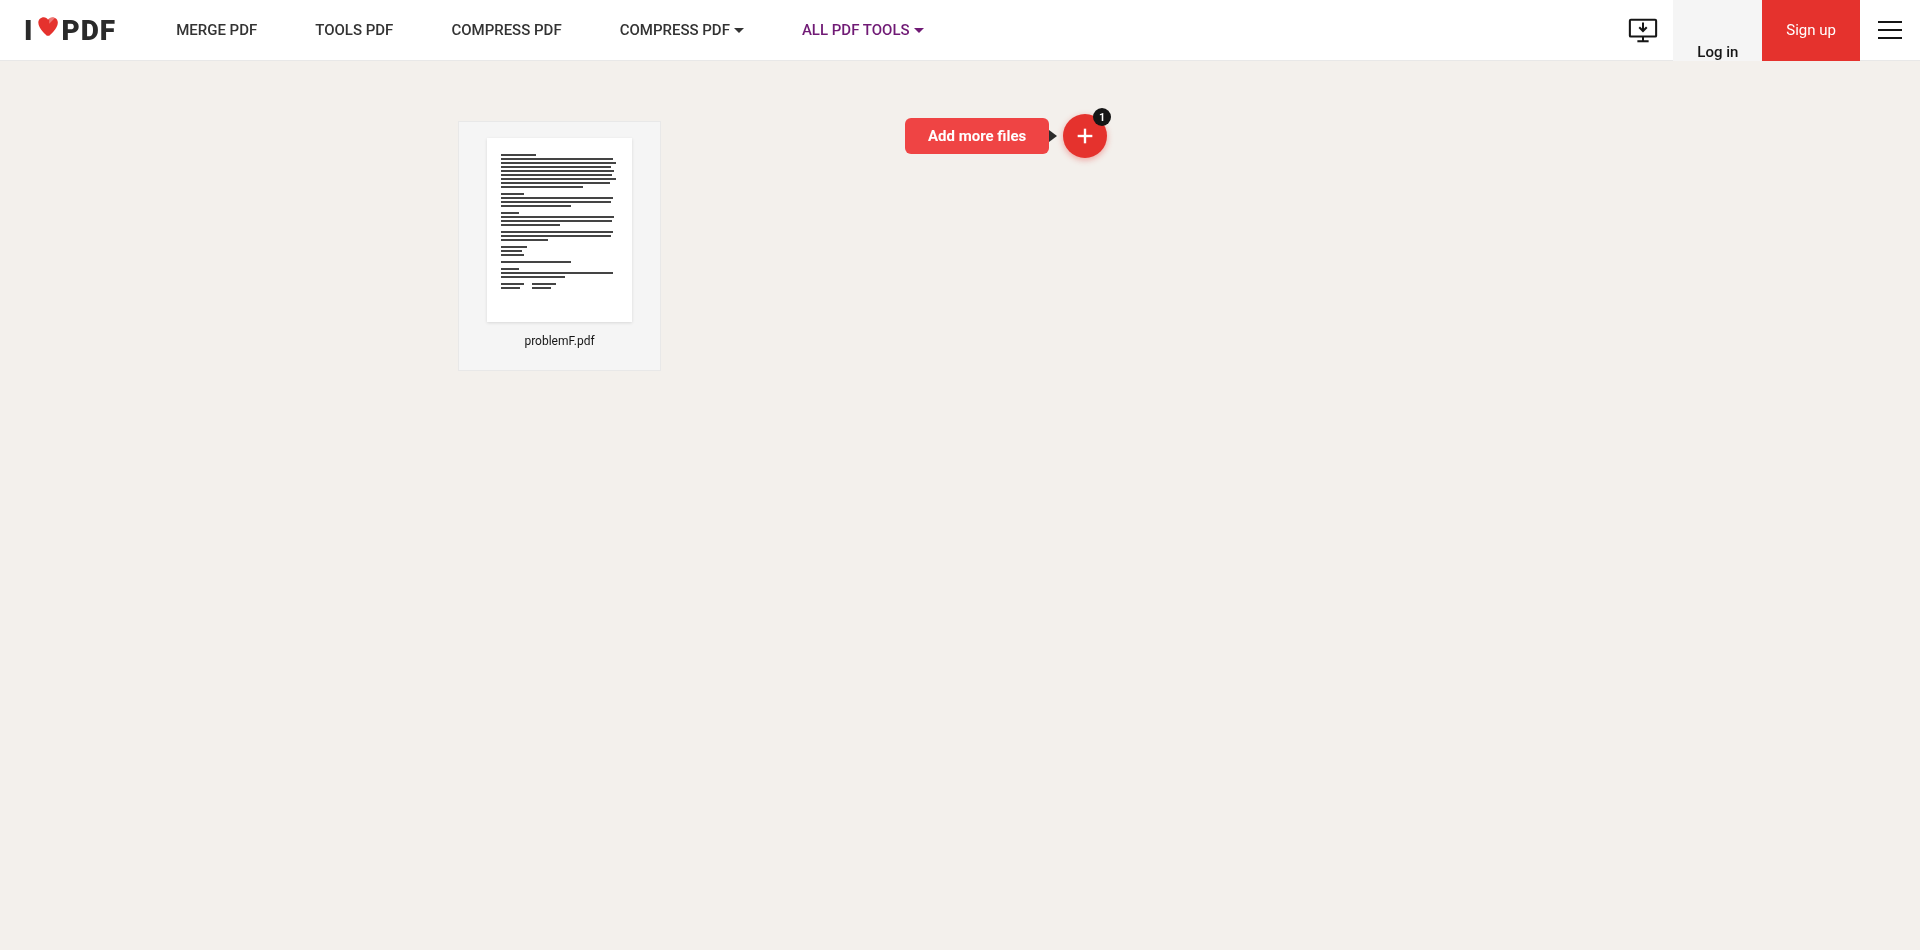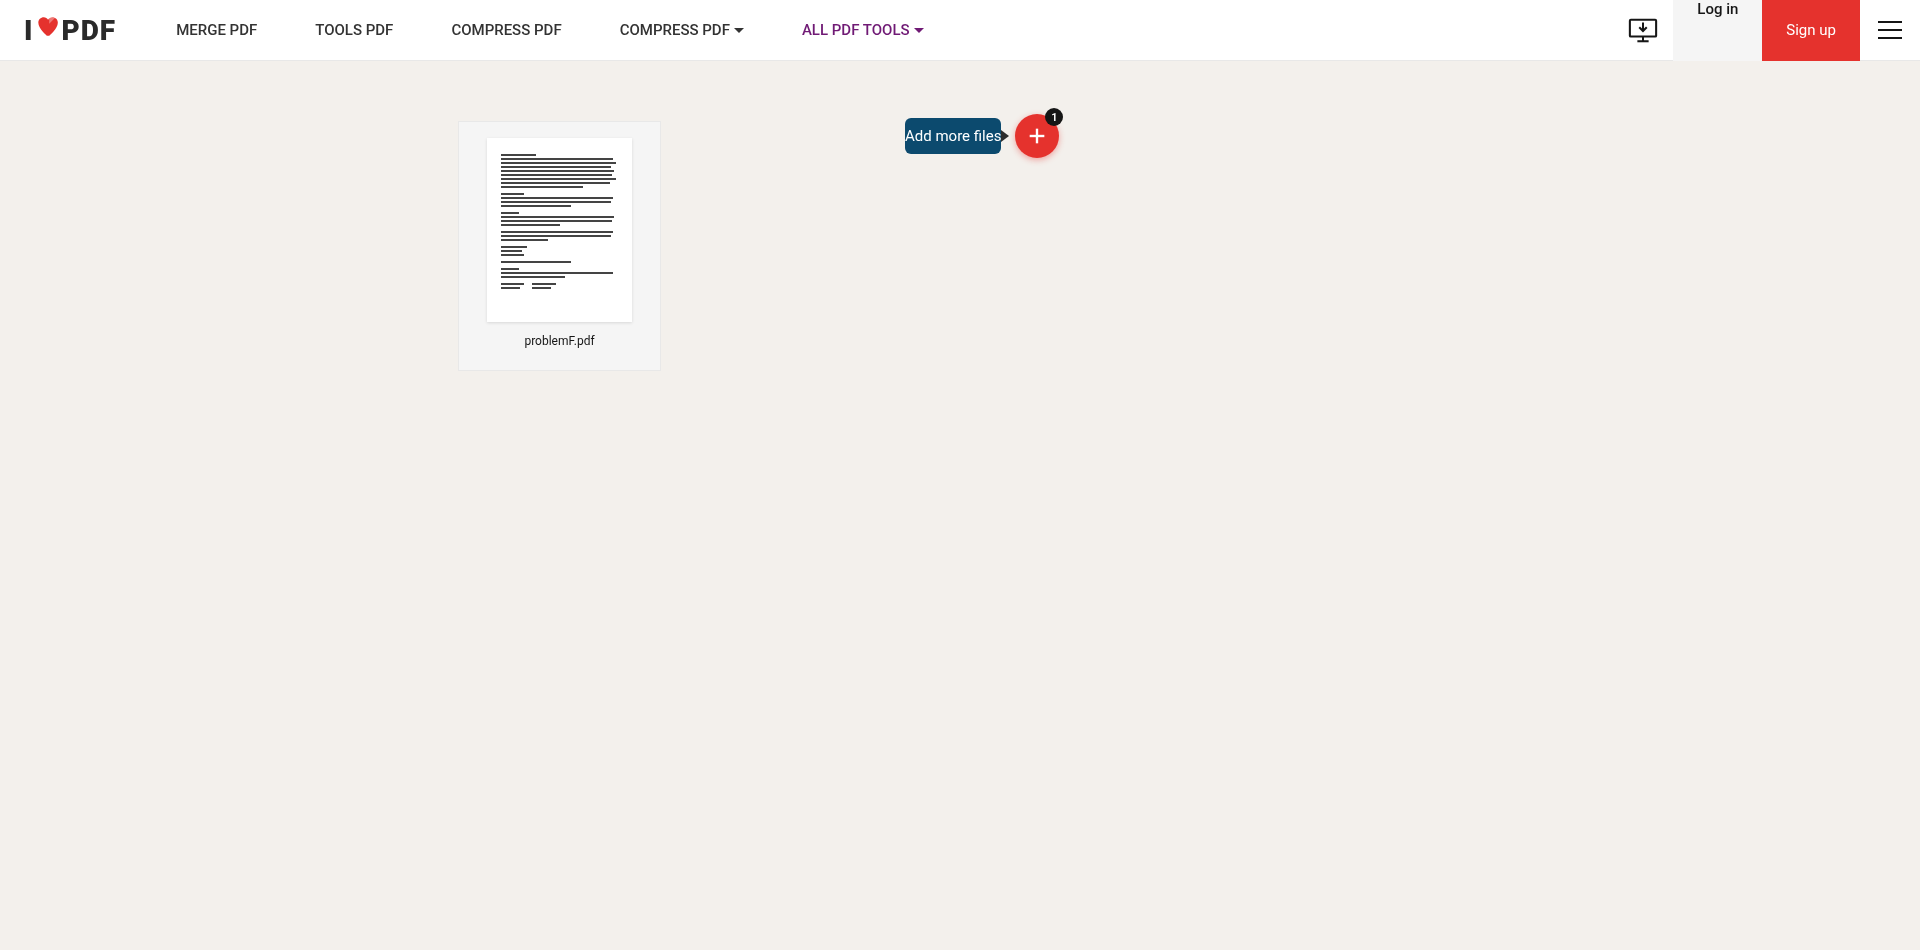--- a/index.html
+++ b/index.html
@@ -8,37 +8,37 @@
 
 .header { background: #fff; border-bottom: 1px solid #e8e8e8; height: 61px; display: flex; align-items: center; padding-left: 24px; position: relative; }
 .logo { display: flex; align-items: center; font-weight: 900; font-size: 28px; letter-spacing: 1px; color: #2a2a2a; margin-right: 60px; }
 .logo .heart { color: #e5322d; font-size: 26px; margin: 0 1px; display:inline-block; transform: translateY(-1px); }
 .nav { display: flex; gap: 58px; align-items: center; }
 .nav-item { font-size: 15px; font-weight: 500; color: #333; cursor: pointer; display: flex; align-items: center; gap: 4px; }
 .nav-item.red { color: #701a75; }
 .caret-down { width: 0; height: 0; border-left: 5px solid transparent; border-right: 5px solid transparent; border-top: 5px solid currentColor; display:inline-block; }
 .header-right { margin-left: auto; display: flex; align-items: stretch; height: 61px; }
 .desktop-icon { width: 60px; display:flex; align-items:center; justify-content:center; cursor:pointer; }
-.login-btn { background: #f5f5f5; color: #161616; font-size: 15px; font-weight:500; padding: 0 24px; display:flex; align-items:flex-start; cursor:pointer; }
+.login-btn { background: #f5f5f5; color: #161616; font-size: 15px; font-weight:500; padding: 0 24px; display:flex; align-items:flex-end; cursor:pointer; }
 .signup-btn { background: #e5322d; color: #fff; font-size: 15px; font-weight:400; padding: 0 24px; display:flex; align-items:center; cursor:pointer; }
 .hamburger { width: 60px; display:flex; align-items:center; justify-content:center; cursor:pointer; }
 .hamburger-lines { width:24px; display:flex; flex-direction:column; gap:6px; }
 .hamburger-lines span { height:2px; background:#161616; width:100%; }
 
 
 .main { display:flex; height: calc(950px - 61px); }
 .canvas { flex:1; position:relative; }
 .file-card { position:absolute; left:458px; top:60px; width:203px; height:250px; background:#f5f5f5; border:1px solid #e8e8e8; padding:16px 16px 8px 16px; display:flex; flex-direction:column; align-items:center; }
 .file-preview { background:#fff; width:145px; height:184px; box-shadow: 0 1px 3px rgba(0,0,0,0.12); padding:16px 14px; font-size:3px; line-height:1.4; color:#333; overflow:hidden; }
 .file-preview .blk { margin-bottom:5px; }
 .file-preview .tline { height:2px; background:#444; margin-bottom:2px; }
 .file-name { font-size:12px; color:#161616; margin-top:12px;text-align:right; }
 
 .add-area { position:absolute; left:905px; top:53px; display:flex; align-items:center; }
-.tooltip { background:#0c4a6e; color:#fff; font-size:15px; font-weight:400; padding:9px 0; border-radius:6px; position:relative; margin-right:14px; }
+.tooltip { background:#ef4444; color:#fff; font-size:15px; font-weight:700; padding:9px 23px; border-radius:6px; position:relative; margin-right:14px; }
 .tooltip:after { content:""; position:absolute; right:-8px; top:50%; transform:translateY(-50%); border-top:6px solid transparent; border-bottom:6px solid transparent; border-left:8px solid #2c2c2c; }
 .add-btn { width:44px; height:44px; border-radius:50%; background:#e5322d; display:flex; align-items:center; justify-content:center; cursor:pointer; position:relative; box-shadow:0 2px 6px rgba(229,50,45,0.4); }
 .add-btn svg { width:22px; height:22px; }
 .badge { position:absolute; top:-6px; right:-4px; background:#161616; color:#fff; border-radius:50%; min-width:18px; height:18px; font-size:11px; font-weight:600; display:flex; align-items:center; justify-content:center; padding:0 4px; }
 
 
 .sidebar { width:425px; background:#fff; border-left:1px solid #e8e8e8; display:flex; flex-direction:column; }
 .sidebar-title { font-size:25px; font-weight:500; color:#383e45; text-align:center; padding:23px 0; border-bottom:1px solid #eee; letter-spacing:0.5px; }
 .sidebar-body { padding:16px 24px; flex:1; }
 .info-box { background:#d9e8ef; color:#525252; font-size:15px; padding:22px 26px; border-radius:3px; }

